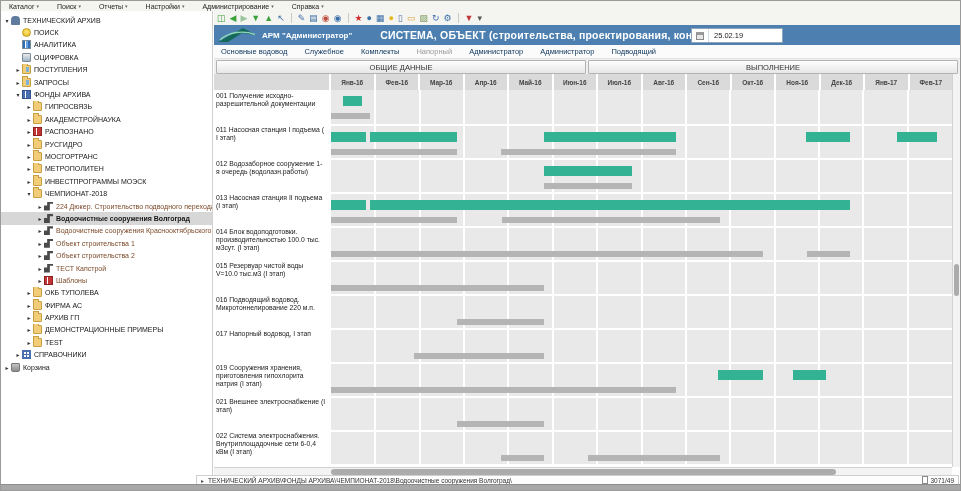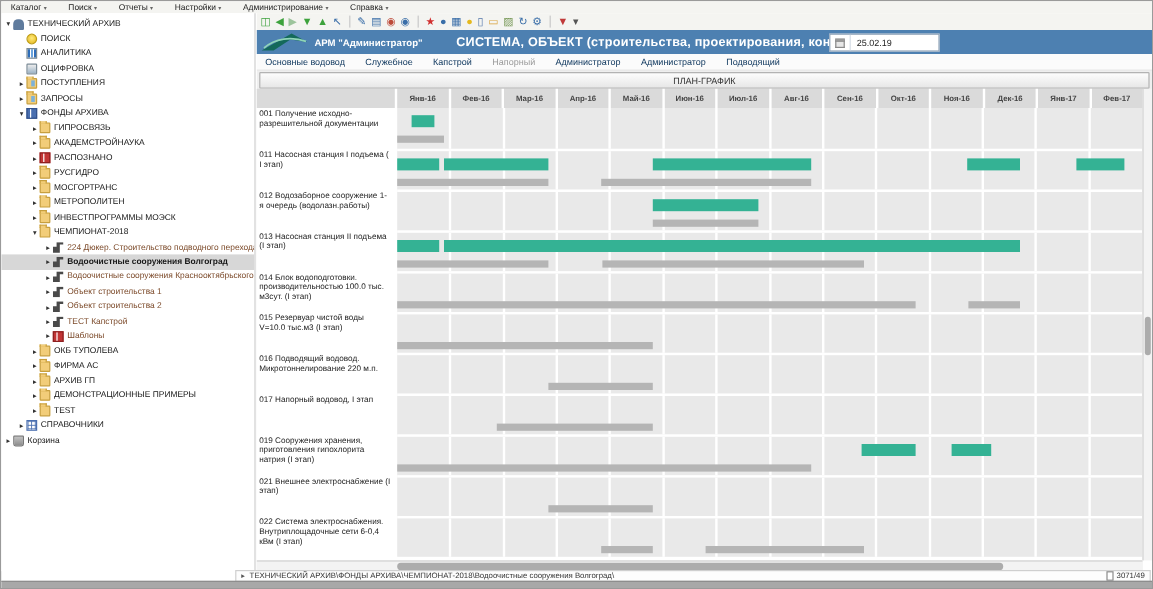--- a/index.html
+++ b/index.html
@@ -293,28 +293,29 @@
       <span class="datebox">
         <span class="cal"></span>
         <span class="datediv"></span>
         <span>25.02.19</span>
       </span>
     </div>
 
     <div class="subnav" id="subnav">
         <span class="sn">Основные водовод</span>
         <span class="sn">Служебное</span>
-        <span class="sn">Капстрой</span>
+        <span class="sn">Комплекты</span>
         <span class="sn active">Напорный</span>
         <span class="sn">Администратор</span>
         <span class="sn">Администратор</span>
         <span class="sn">Подводящий</span>
       </div>
     <div class="tabsrow" id="tabsrow">
-        <div class="tab">ПЛАН-ГРАФИК</div>
+        <div class="tab">ОБЩИЕ ДАННЫЕ</div>
+        <div class="tab">ВЫПОЛНЕНИЕ</div>
       </div>
 
     <div class="gantt">
       <div class="gantt-header" id="ghead">
           <div class="gh-spacer"></div>
           <div class="gh-cell">Янв-16</div>
           <div class="gh-cell">Фев-16</div>
           <div class="gh-cell">Мар-16</div>
           <div class="gh-cell">Апр-16</div>
           <div class="gh-cell">Май-16</div>

